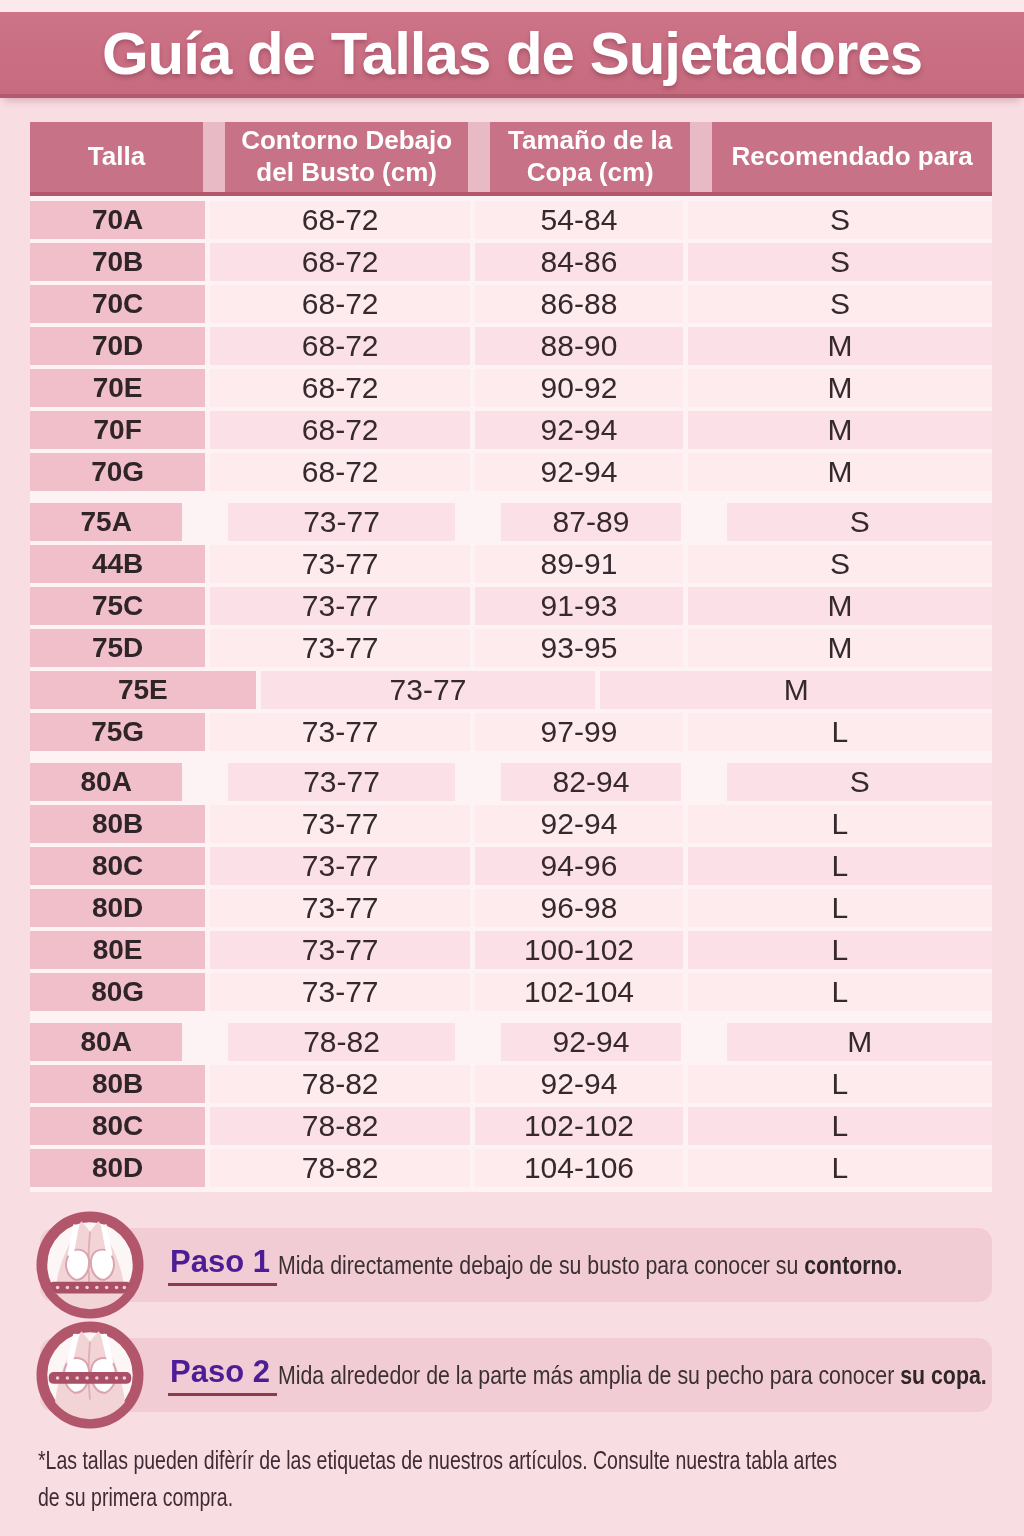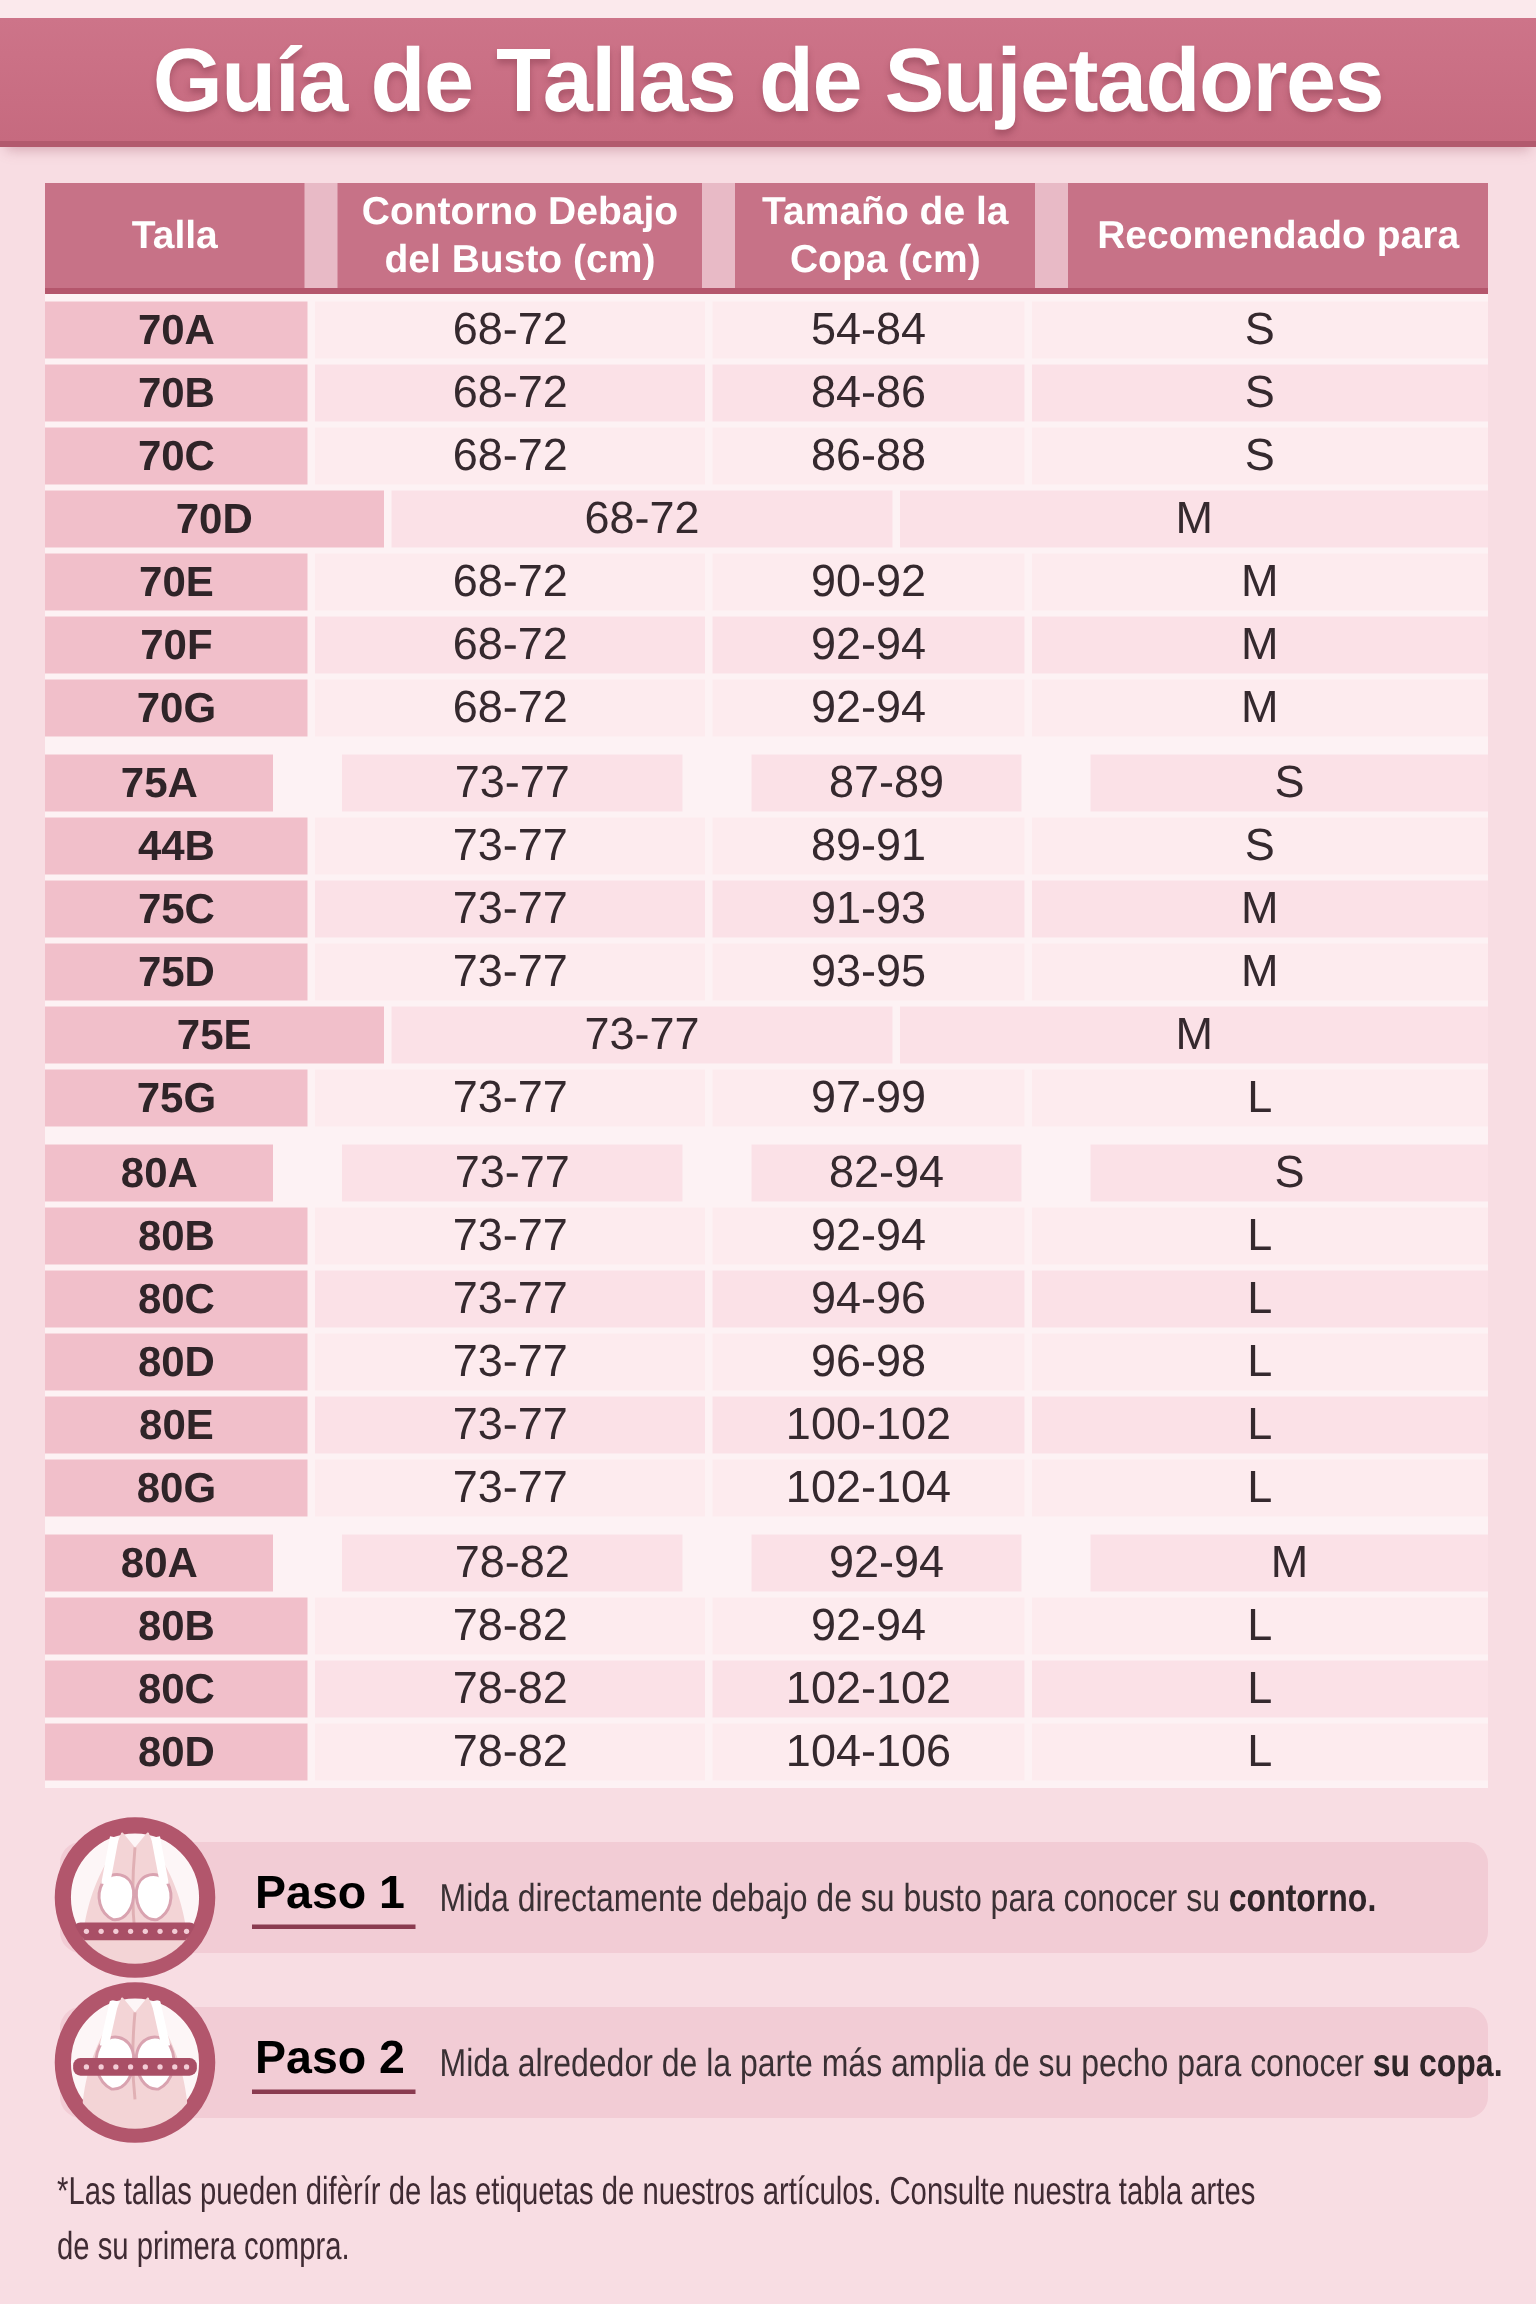--- a/index.html
+++ b/index.html
@@ -47,22 +47,22 @@
   .trow.shade-a .col-contorno,.trow.shade-a .col-copa,.trow.shade-a .col-rec{background:#fdebee;}
   .trow.shade-b .col-contorno,.trow.shade-b .col-copa,.trow.shade-b .col-rec{background:#fbe1e7;}
   
   .step{position:relative;margin:36px 32px 0 40px;}
   .step-bar{
     background:#f2ccd5;border-radius:14px;height:74px;
     display:flex;align-items:center;padding-left:128px;box-sizing:border-box;
   }
   .step-icon{position:absolute;left:-4px;top:-17px;width:108px;height:108px;}
   .step-label{
-    font-size:31px;font-weight:700;color:#000000;
-    border-bottom:3px solid #8a3b50;padding:0 7px 3px 2px;margin-right:16px;
+    font-size:31px;font-weight:700;color:#4c1d95;
+    border-bottom:3px solid #8a3b50;padding:0 7px 3px 2px;margin-right:1px;
     white-space:nowrap;
   }
   .step-text{
     font-size:26px;color:#3a3034;white-space:nowrap;
     transform:scaleX(0.82);transform-origin:left center;
   }
   .step-text b{font-weight:700;color:#2e2528;}
   
   .footnote{
     margin:30px 32px 0 38px;font-size:26px;line-height:1.42;color:#3f2b33;
@@ -102,20 +102,21 @@
         </div>
         <div class="trow shade-a">
           <div class="cell col-talla">70C</div>
           <div class="cell col-contorno">68-72</div>
           <div class="cell col-copa">86-88</div>
           <div class="cell col-rec">S</div>
         </div>
         <div class="trow shade-b">
           <div class="cell col-talla">70D</div>
           <div class="cell col-contorno">68-72</div>
+          <div class="cell col-copa">88-90</div>
           <div class="cell col-rec">M</div>
         </div>
         <div class="trow shade-a">
           <div class="cell col-talla">70E</div>
           <div class="cell col-contorno">68-72</div>
           <div class="cell col-copa">90-92</div>
           <div class="cell col-rec">M</div>
         </div>
         <div class="trow shade-b">
           <div class="cell col-talla">70F</div>

